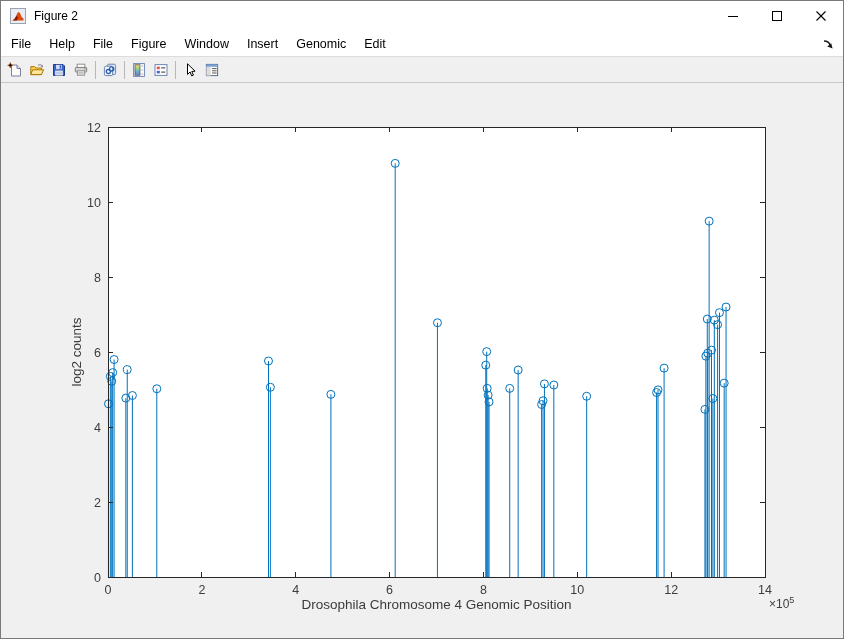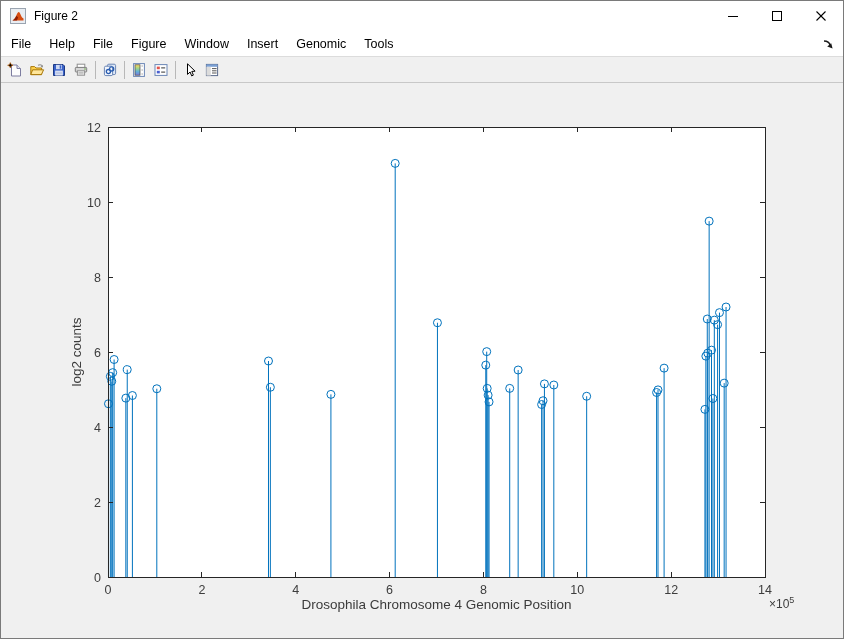--- a/index.html
+++ b/index.html
@@ -80,21 +80,21 @@
 
   <div class="menubar" id="menubar">
 
   <span class="menu-item">File</span>
       <span class="menu-item">Help</span>
       <span class="menu-item">File</span>
       <span class="menu-item">Figure</span>
       <span class="menu-item">Window</span>
       <span class="menu-item">Insert</span>
       <span class="menu-item">Genomic</span>
-      <span class="menu-item">Tools</span>
+      <span class="menu-item">Edit</span>
       <span class="menu-spacer"></span>
       <span class="dock-btn">
         <svg width="12" height="12" viewBox="0 0 12 12">
           <path d="M2 3 Q7 3 8.2 7.2" fill="none" stroke="#1a1a1a" stroke-width="1.6"></path>
           <path d="M5.2 8.6 L10.6 10.6 L9.2 5.2 Z" fill="#1a1a1a"></path>
         </svg>
       </span>
     </div>
 
   <div class="toolbar" id="toolbar">

